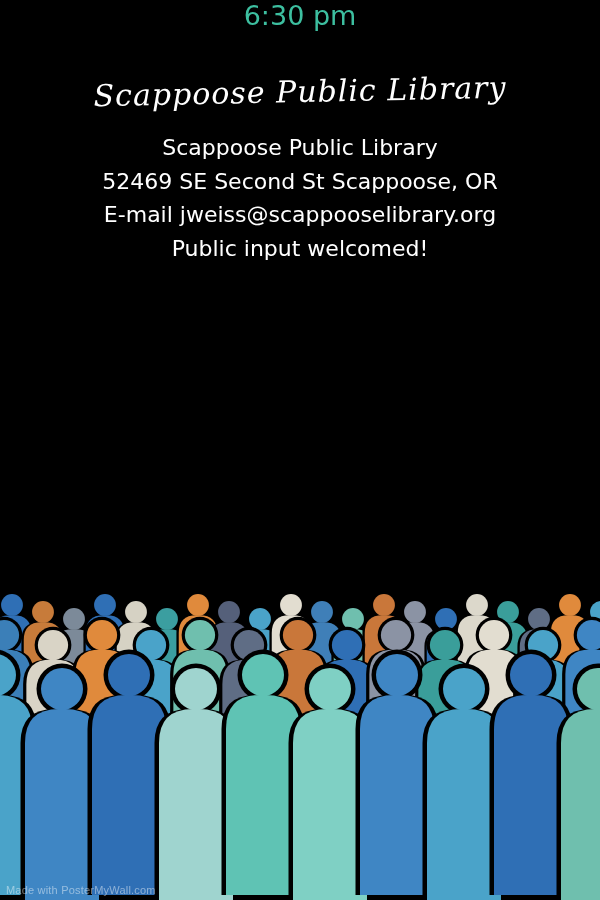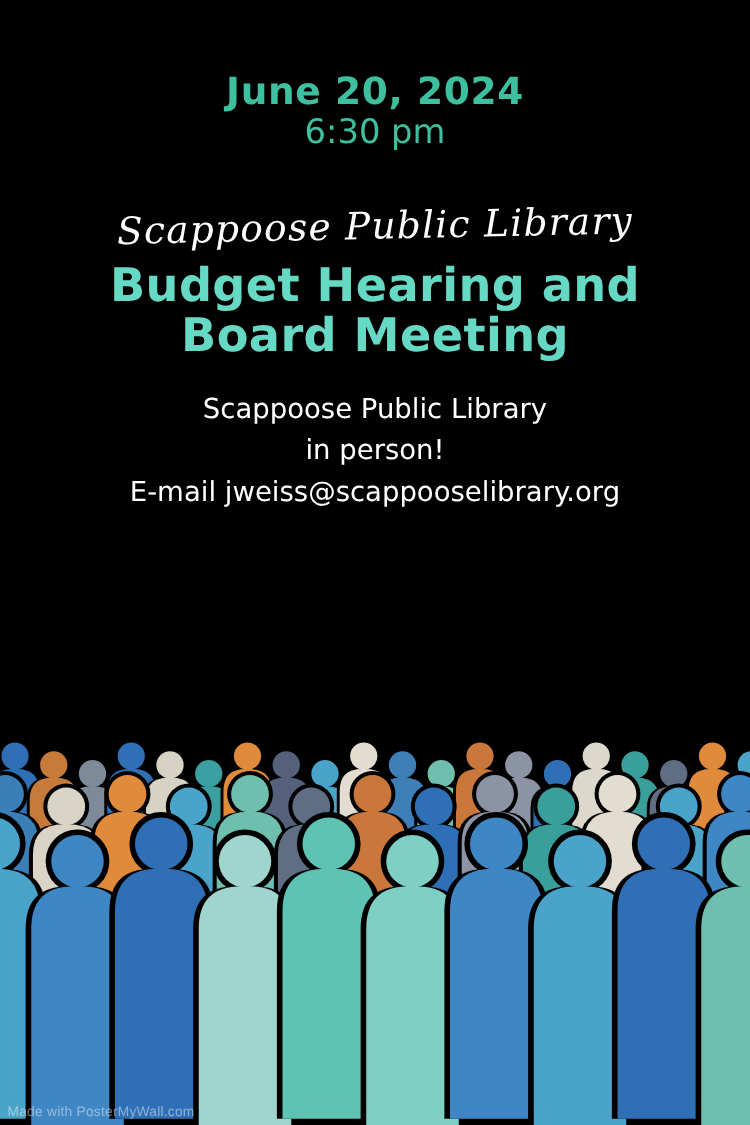--- a/index.html
+++ b/index.html
@@ -105,34 +105,30 @@
     text-align: right;
   }
 </style>
 </head>
 <body>
 
 <div class="poster">
 
   <div class="text-zone">
 
-    <div class="date-line">June 20, 2024</div>
     <div class="time-line">6:30 pm</div>
 
     <div class="script-line">Scappoose Public Library</div>
 
-    <div class="headline">
-      <span class="l1">Budget Hearing and</span>
-      <span class="l2">Board Meeting</span>
-    </div>
 
     <div class="body-block">
       <span class="row">Scappoose Public Library</span>
-      <span class="row">in person!</span>
+      <span class="row">52469 SE Second St Scappoose, OR</span>
       <span class="row">E-mail jweiss@scappooselibrary.org</span>
+      <span class="row">Public input welcomed!</span>
     </div>
 
   </div>
 
   <div class="crowd">
     <svg viewBox="0 0 600 320" xmlns="http://www.w3.org/2000/svg">
       <g id="back-row">
           <g>
             <circle cx="12" cy="24.92" r="13.26" fill="#000000"></circle>
             <path d="M -9.580000000000002 139.29399999999998 L -9.580000000000002 52.974 Q -9.580000000000002 35.294 8.099999999999998 35.294 L 15.899999999999999 35.294 Q 33.58 35.294 33.58 52.974 L 33.58 139.29399999999998 Z" fill="#000000"></path>

